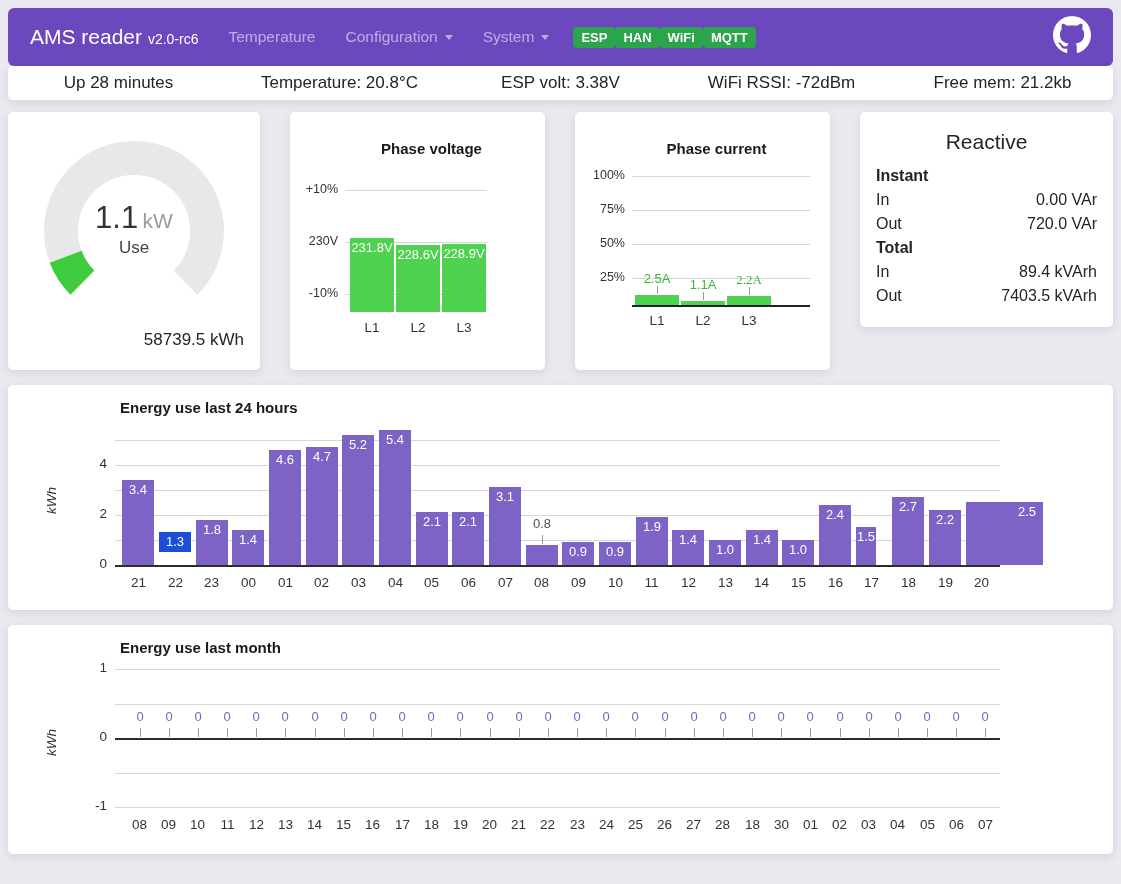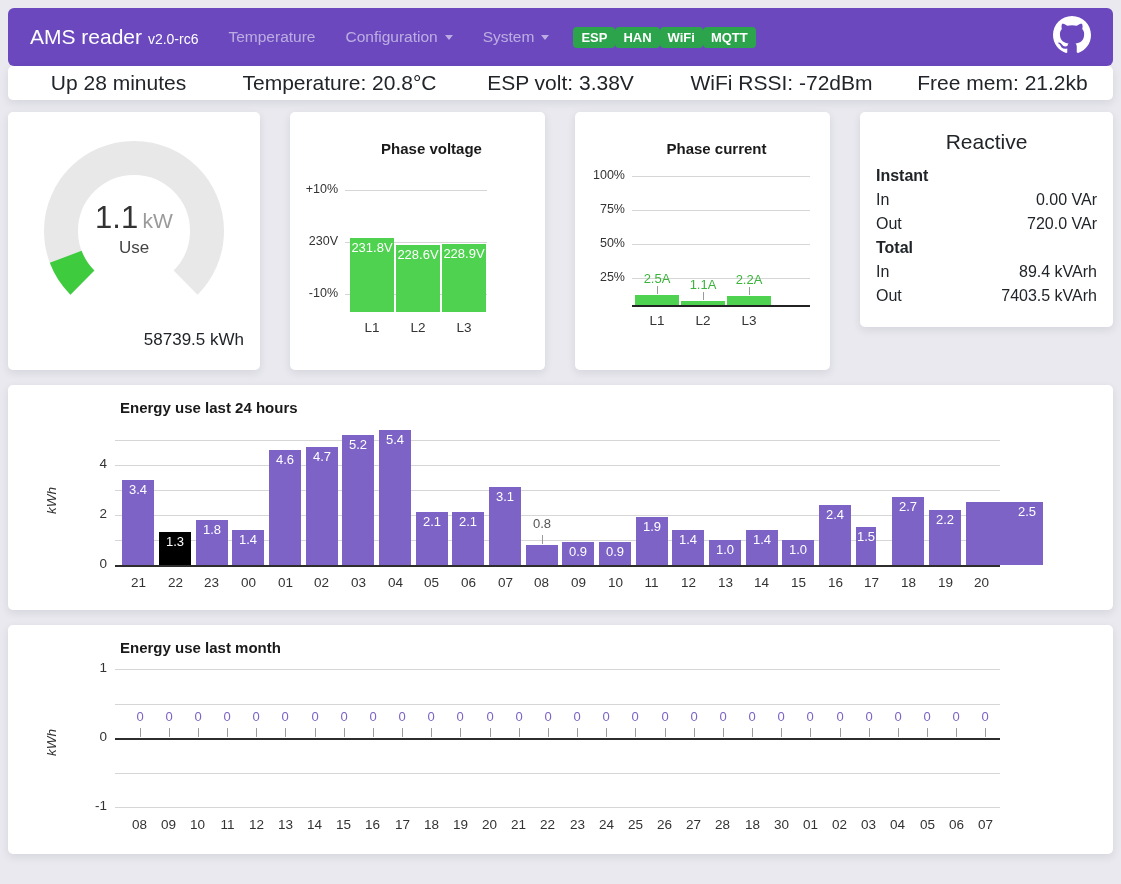--- a/index.html
+++ b/index.html
@@ -10,21 +10,21 @@
   .brand{color:#fff;font-size:21px;white-space:nowrap;cursor:pointer;}
   .brand .version{font-size:14px;}
   .nav{display:flex;align-items:center;margin-left:30px;gap:30px;}
   .nav-item{color:rgba(255,255,255,.55);font-size:15.5px;display:flex;align-items:center;cursor:pointer;white-space:nowrap;}
   .caret{display:inline-block;margin-left:7px;width:0;height:0;border-left:4px solid transparent;border-right:4px solid transparent;border-top:5px solid rgba(255,255,255,.55);}
   .badges{display:flex;align-items:flex-start;margin-left:24px;}
   .badge{color:#fff;font-size:13px;font-weight:bold;padding:4px 8px;border-radius:4px;line-height:1;}
   .gh{margin-left:auto;display:flex;align-items:center;cursor:pointer;}
   
   .statusbar{background:#fff;border-radius:5px;height:34px;display:flex;align-items:center;box-shadow:0 3px 8px rgba(40,40,60,.10);margin-bottom:12px;}
-  .status-item{flex:1;text-align:center;font-size:21px;color:#212529;}
+  .status-item{flex:1;text-align:center;font-size:17px;color:#212529;}
   
   .card{background:#fff;border-radius:5px;box-shadow:0 3px 8px rgba(40,40,60,.10);position:relative;box-sizing:border-box;}
   .cards-row{display:flex;gap:30px;margin-bottom:15px;align-items:flex-start;}
   .gauge-card{width:252px;height:258px;}
   .phase-card{width:255px;height:258px;}
   .reactive-card{width:253px;height:215px;padding:0 16px;}
   .wide-card{width:1105px;margin-bottom:15px;}
   .card-title{position:absolute;top:28px;left:0;width:100%;text-align:center;font-size:15px;font-weight:bold;color:#1a1a1a;padding-left:28px;box-sizing:border-box;}
   
   .gauge-center{position:absolute;left:0;right:0;top:88px;text-align:center;}
@@ -148,21 +148,21 @@
           <div style="position: absolute; top: 193px; left: 57px; width: 178px; height: 2px; background: rgb(34, 34, 34);"></div>
           <div class="gbar" style="left: 60px; width: 44px; top: 183px; height: 10px; background: rgb(79, 210, 79);"></div>
           <div class="clabel" style="left: 52px; width: 60px; top: 159px; color: rgb(60, 180, 60);">2.5A</div>
           <div class="conn" style="left: 82px; top: 174px; height: 8px;"></div>
           <div class="xlab" style="left: 60px; top: 201px; width: 44px;">L1</div>
           <div class="gbar" style="left: 106px; width: 44px; top: 189px; height: 4px; background: rgb(79, 210, 79);"></div>
           <div class="clabel" style="left: 98px; width: 60px; top: 165px; color: rgb(60, 180, 60);">1.1A</div>
           <div class="conn" style="left: 128px; top: 180px; height: 8px;"></div>
           <div class="xlab" style="left: 106px; top: 201px; width: 44px;">L2</div>
           <div class="gbar" style="left: 152px; width: 44px; top: 184px; height: 9px; background: rgb(79, 210, 79);"></div>
-          <div class="clabel" style="left: 144px; width: 60px; top: 160px; color: rgb(60, 180, 60);">2.2A</div>
+          <div class="clabel" style="left: 144px; width: 60px; top: 160px; color: rgb(60, 180, 60); font-family: Liberation Serif, serif;">2.2A</div>
           <div class="conn" style="left: 174px; top: 175px; height: 8px;"></div>
           <div class="xlab" style="left: 152px; top: 201px; width: 44px;">L3</div>
         </div>
     </div>
 
     <div class="card reactive-card">
       <div class="reactive-title">Reactive</div>
       <div class="rrow bold">Instant</div>
       <div class="rrow">
         <span>In</span>
@@ -194,21 +194,21 @@
         <div class="gl" style="top: 80px; left: 107px; width: 885px;"></div>
         <div class="gl" style="top: 55px; left: 107px; width: 885px;"></div>
         <div class="ytick2" style="top: 171px; left: 0px; width: 99px;">0</div>
         <div class="ytick2" style="top: 121px; left: 0px; width: 99px;">2</div>
         <div class="ytick2" style="top: 71px; left: 0px; width: 99px;">4</div>
         <div style="position: absolute; top: 180px; left: 107px; width: 885px; height: 2px; background: rgb(45, 45, 45);"></div>
         <div class="pbar" style="left: 114px; width: 32px; top: 95px; height: 85px; background: rgb(124, 99, 197);">
           <div class="inlabel">3.4</div>
         </div>
         <div class="xlab2" style="left: 112px; width: 37px; top: 190px;">21</div>
-        <div class="pbar" style="left: 151px; width: 32px; top: 147px; height: 33px; background: #000000;">
+        <div class="pbar" style="left: 151px; width: 32px; top: 147px; height: 20px; background: #1d4ed8;">
           <div class="inlabel">1.3</div>
         </div>
         <div class="xlab2" style="left: 149px; width: 37px; top: 190px;">22</div>
         <div class="pbar" style="left: 188px; width: 32px; top: 135px; height: 45px; background: rgb(124, 99, 197);">
           <div class="inlabel">1.8</div>
         </div>
         <div class="xlab2" style="left: 185px; width: 37px; top: 190px;">23</div>
         <div class="pbar" style="left: 224px; width: 32px; top: 145px; height: 35px; background: rgb(124, 99, 197);">
           <div class="inlabel">1.4</div>
         </div>

